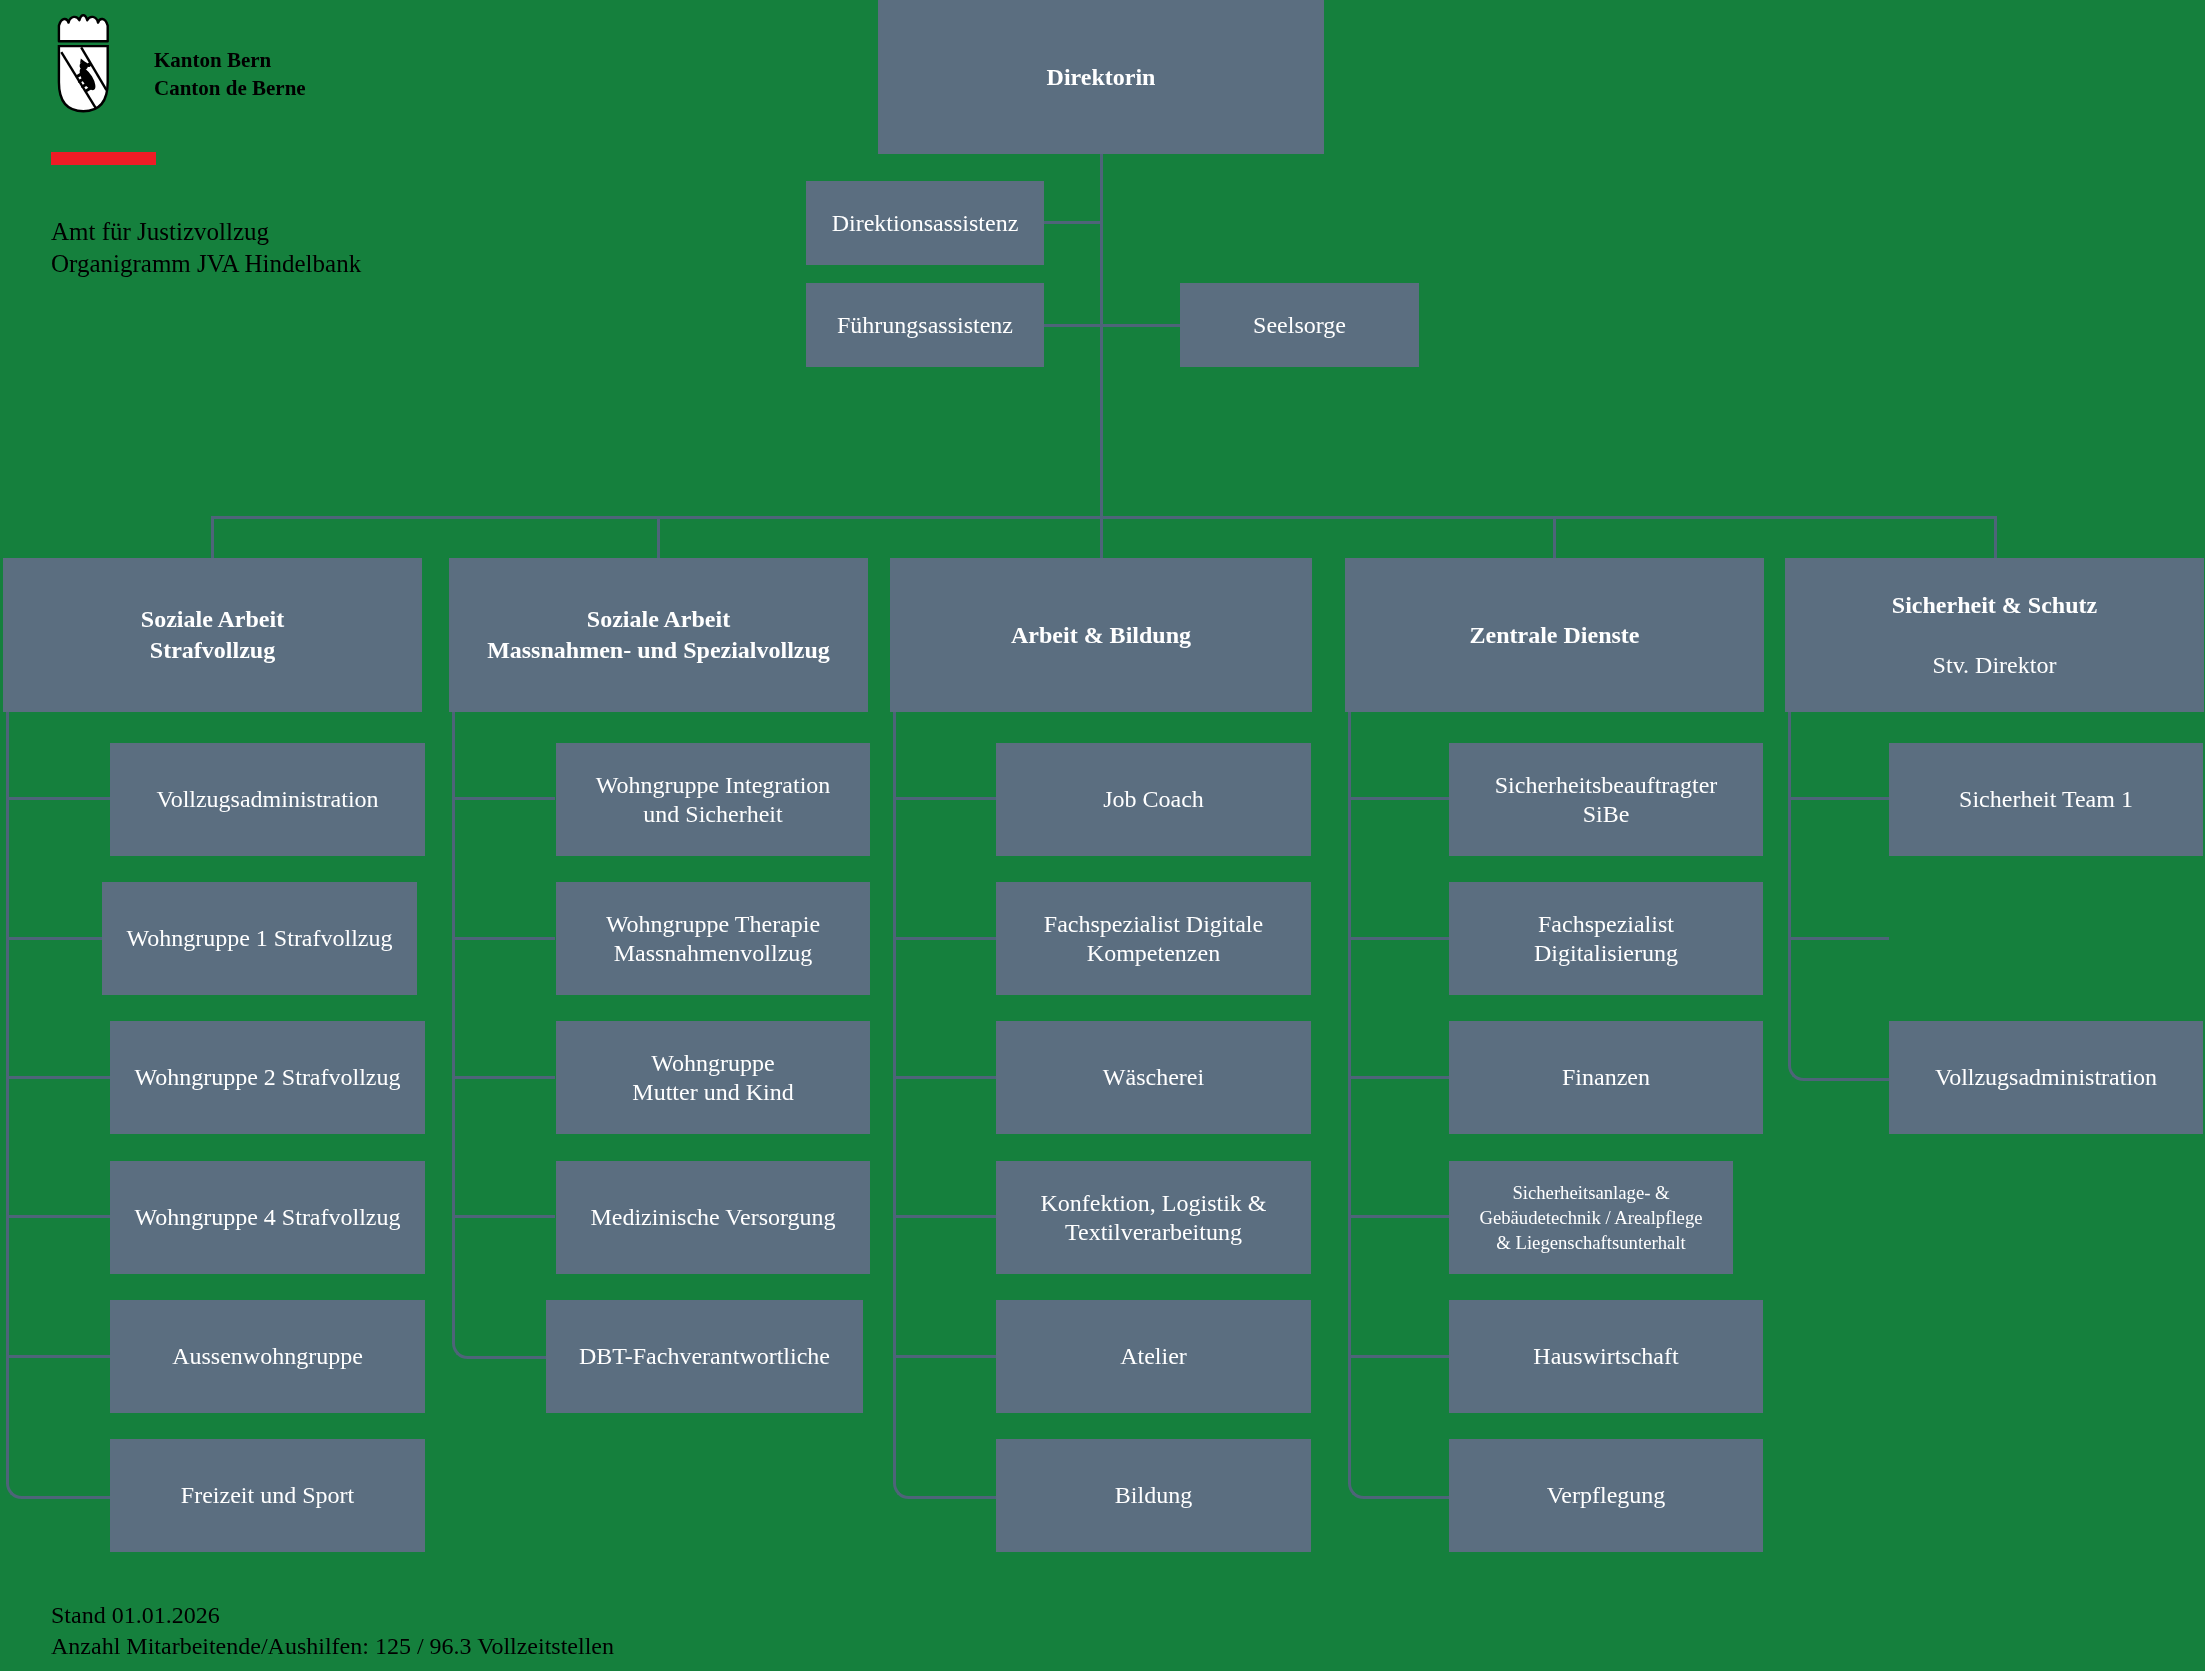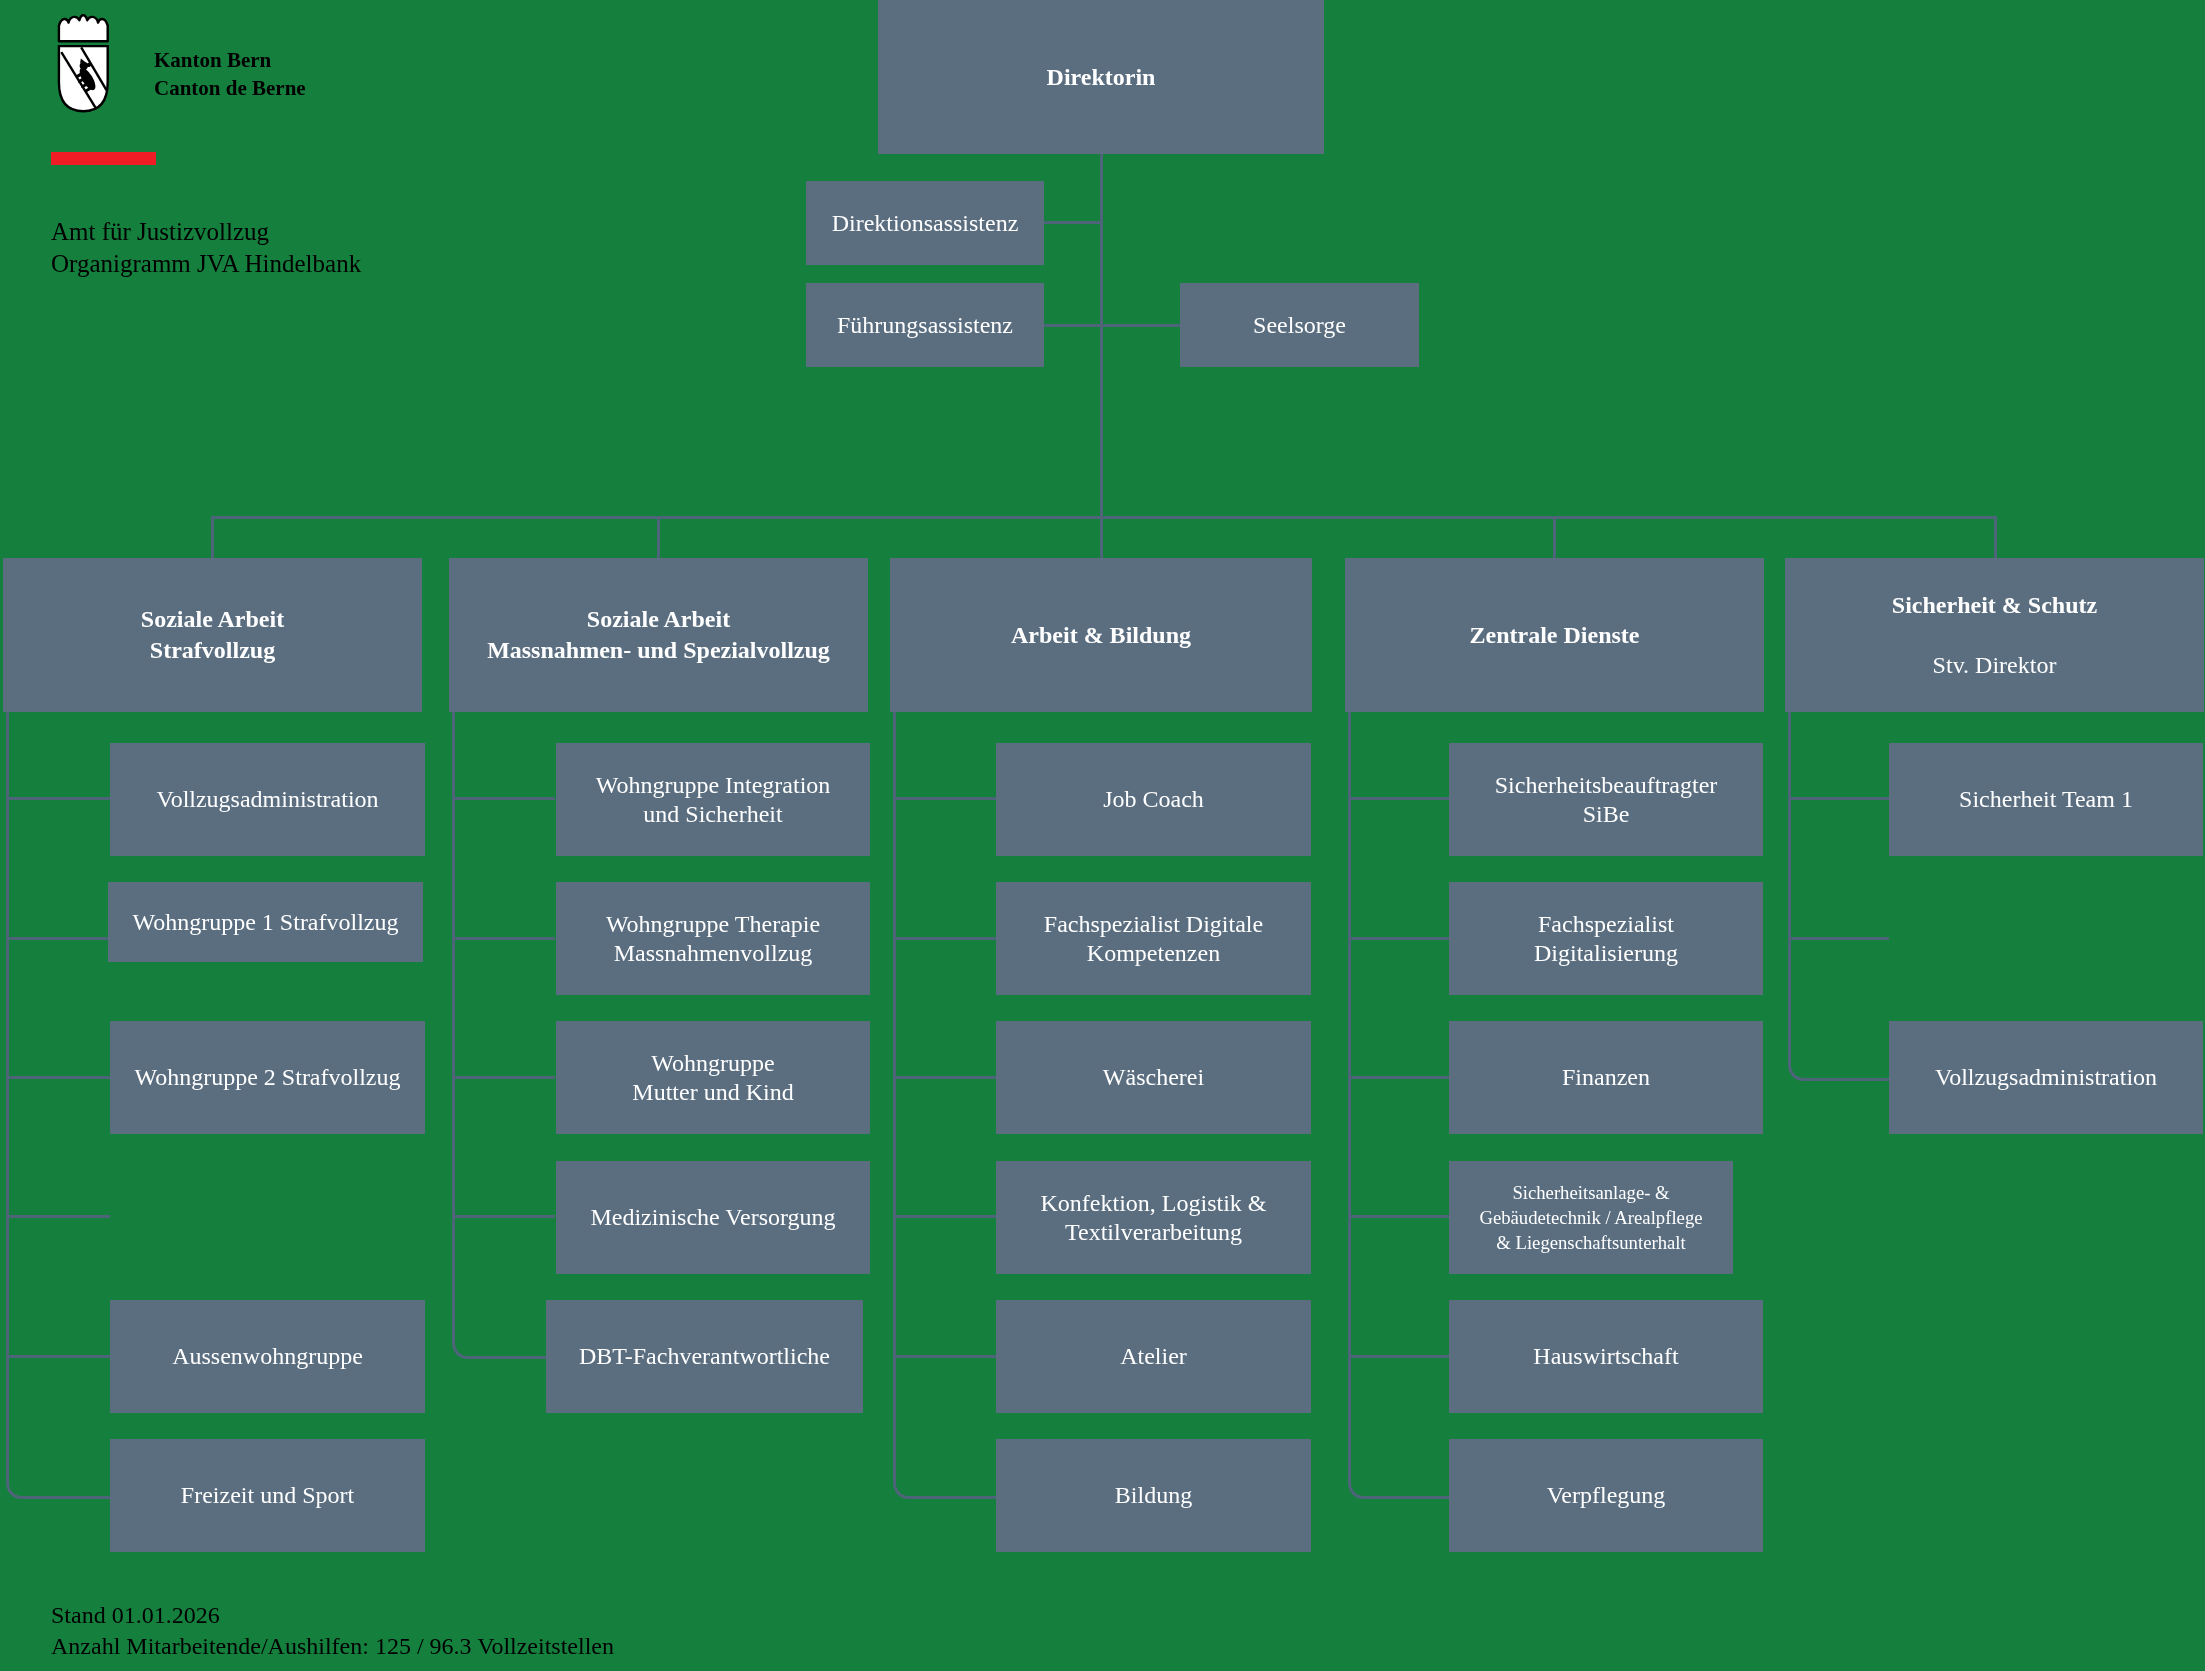--- a/index.html
+++ b/index.html
@@ -85,22 +85,23 @@
     </div>
   </div>
 
   <div class="line" style="left:6px;top:797px;width:104px;height:3px"></div>
   <div class="line" style="left:6px;top:937px;width:104px;height:3px"></div>
   <div class="line" style="left:6px;top:1076px;width:104px;height:3px"></div>
   <div class="line" style="left:6px;top:1215px;width:104px;height:3px"></div>
   <div class="line" style="left:6px;top:1355px;width:104px;height:3px"></div>
   <div class="elbow" style="left:6px;top:712px;width:104px;height:784px"></div>
   <div class="box" style="left:110px;top:743px;width:315px;height:113px">Vollzugsadministration</div>
-  <div class="box" style="left:108px;top:882px;width:315px;height:80px">Wohngruppe 1 Strafvollzug</div>
+  <div class="box" style="left:102px;top:882px;width:315px;height:113px">Wohngruppe 1 Strafvollzug</div>
   <div class="box" style="left:110px;top:1021px;width:315px;height:113px">Wohngruppe 2 Strafvollzug</div>
+  <div class="box" style="left:110px;top:1161px;width:315px;height:113px">Wohngruppe 4 Strafvollzug</div>
   <div class="box" style="left:110px;top:1300px;width:315px;height:113px">Aussenwohngruppe</div>
   <div class="box" style="left:110px;top:1439px;width:315px;height:113px">Freizeit und Sport</div>
 
   <div class="line" style="left:452px;top:797px;width:103px;height:3px"></div>
   <div class="line" style="left:452px;top:937px;width:103px;height:3px"></div>
   <div class="line" style="left:452px;top:1076px;width:103px;height:3px"></div>
   <div class="line" style="left:452px;top:1215px;width:103px;height:3px"></div>
   <div class="elbow" style="left:452px;top:712px;width:93px;height:644px"></div>
   <div class="box" style="left:556px;top:743px;width:314px;height:113px">Wohngruppe Integration
 und Sicherheit</div>

